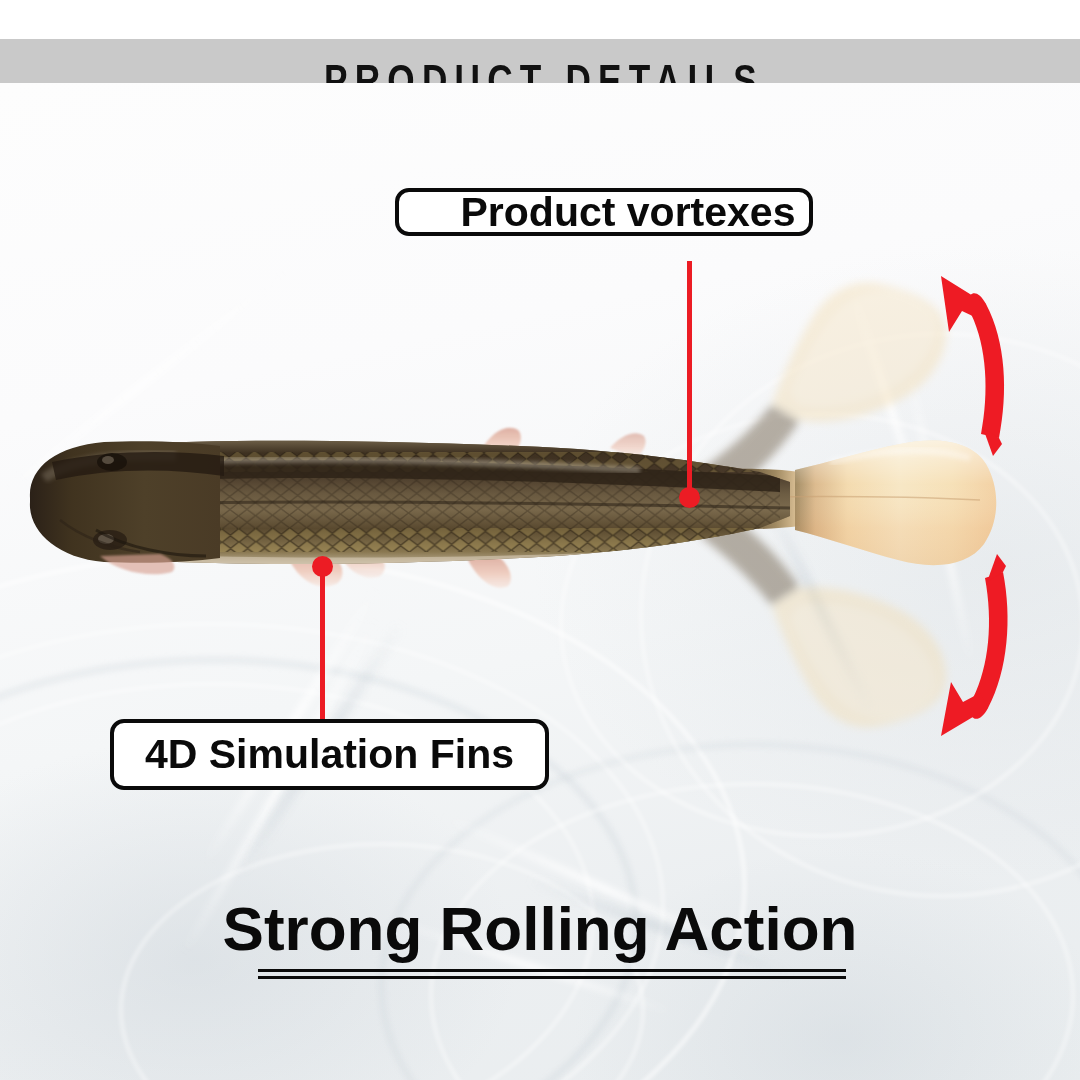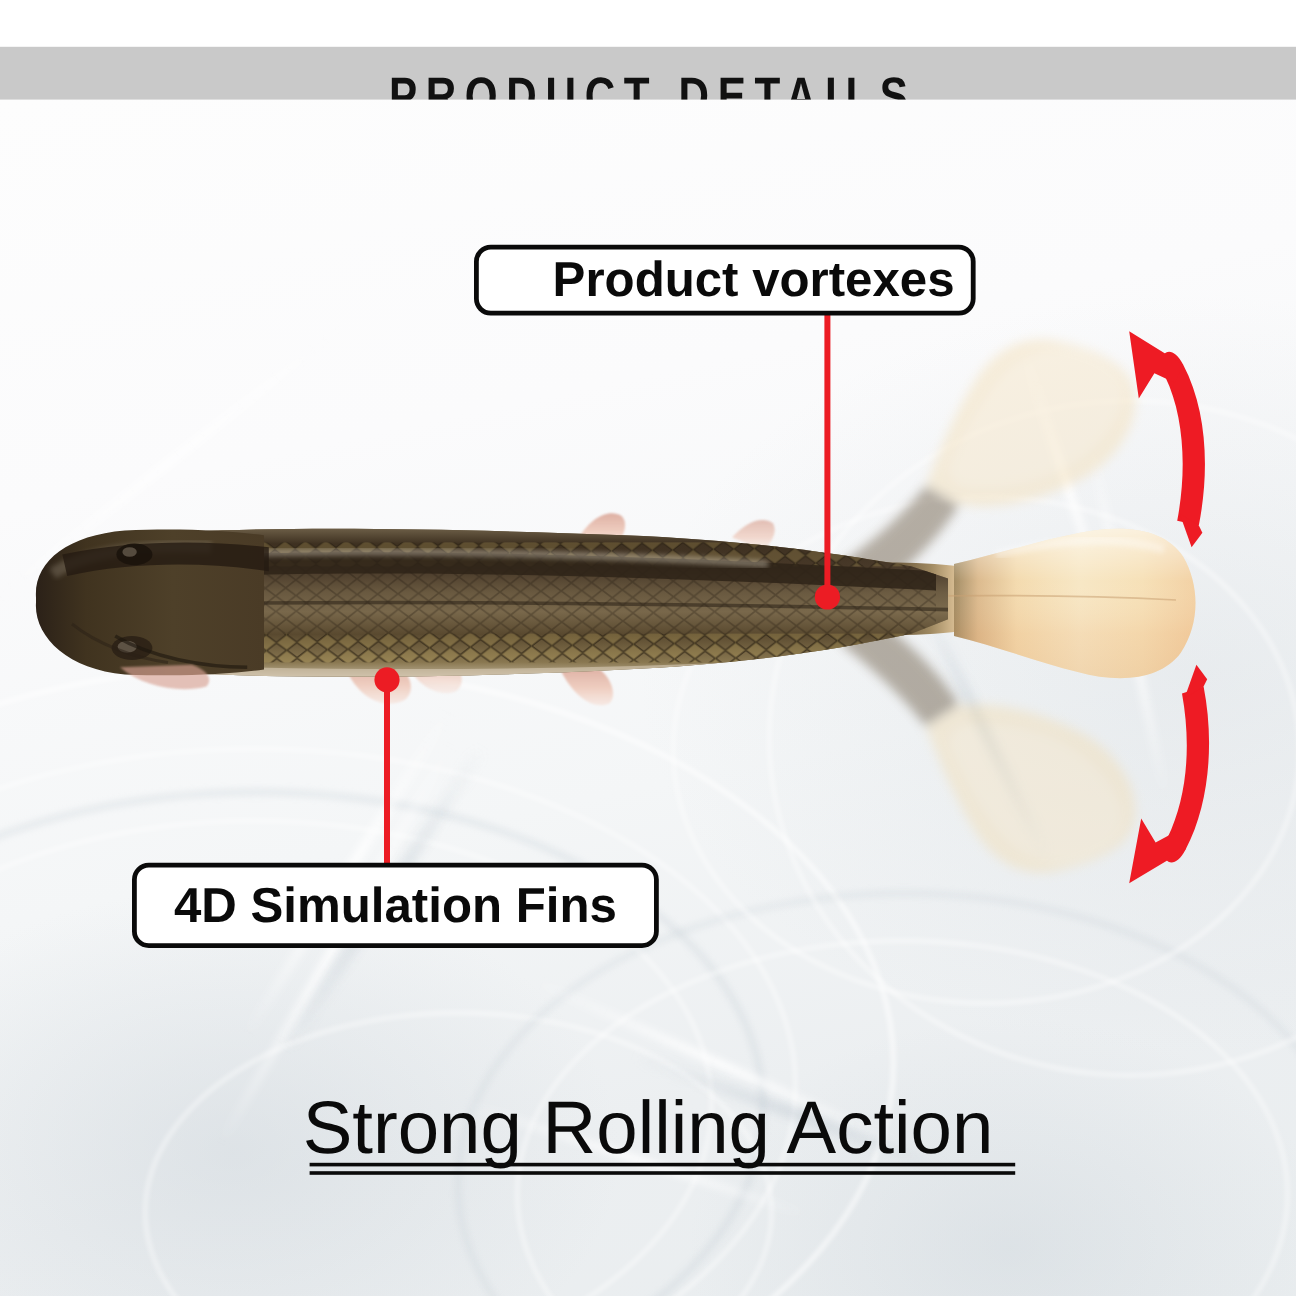--- a/index.html
+++ b/index.html
@@ -112,23 +112,23 @@
   .callout-text {
     font-family: "Liberation Sans", sans-serif;
     font-weight: 700;
     font-size: 41px;
     color: #0a0a0a;
     white-space: nowrap;
     line-height: 1;
   }
   #callout-vortexes {
     left: 395px;
-    top: 204px;
+    top: 188px;
     width: 418px;
-    height: 59px;
+    height: 48px;
     padding-left: 48px;
   }
   #callout-fins {
     left: 110px;
     top: 719px;
     width: 439px;
     height: 71px;
   }
 
   
@@ -159,26 +159,25 @@
   #dot-fins     { left: 312px; top: 556px; }
 
   
   .headline {
     position: absolute;
     left: 0;
     top: 898px;
     width: 1080px;
     text-align: center;
     font-family: "Liberation Sans", sans-serif;
-    font-weight: 400;
+    font-weight: 700;
     font-size: 62px;
     color: #0a0a0a;
     letter-spacing: 0px;
     line-height: 1;
-    margin-top: 12px;
   }
   .headline-rule {
     position: absolute;
     left: 258px;
     width: 588px;
     background: #0a0a0a;
     height: 3px;
   }
   #rule-top    { top: 969px; }
   #rule-bottom { top: 976px; }

